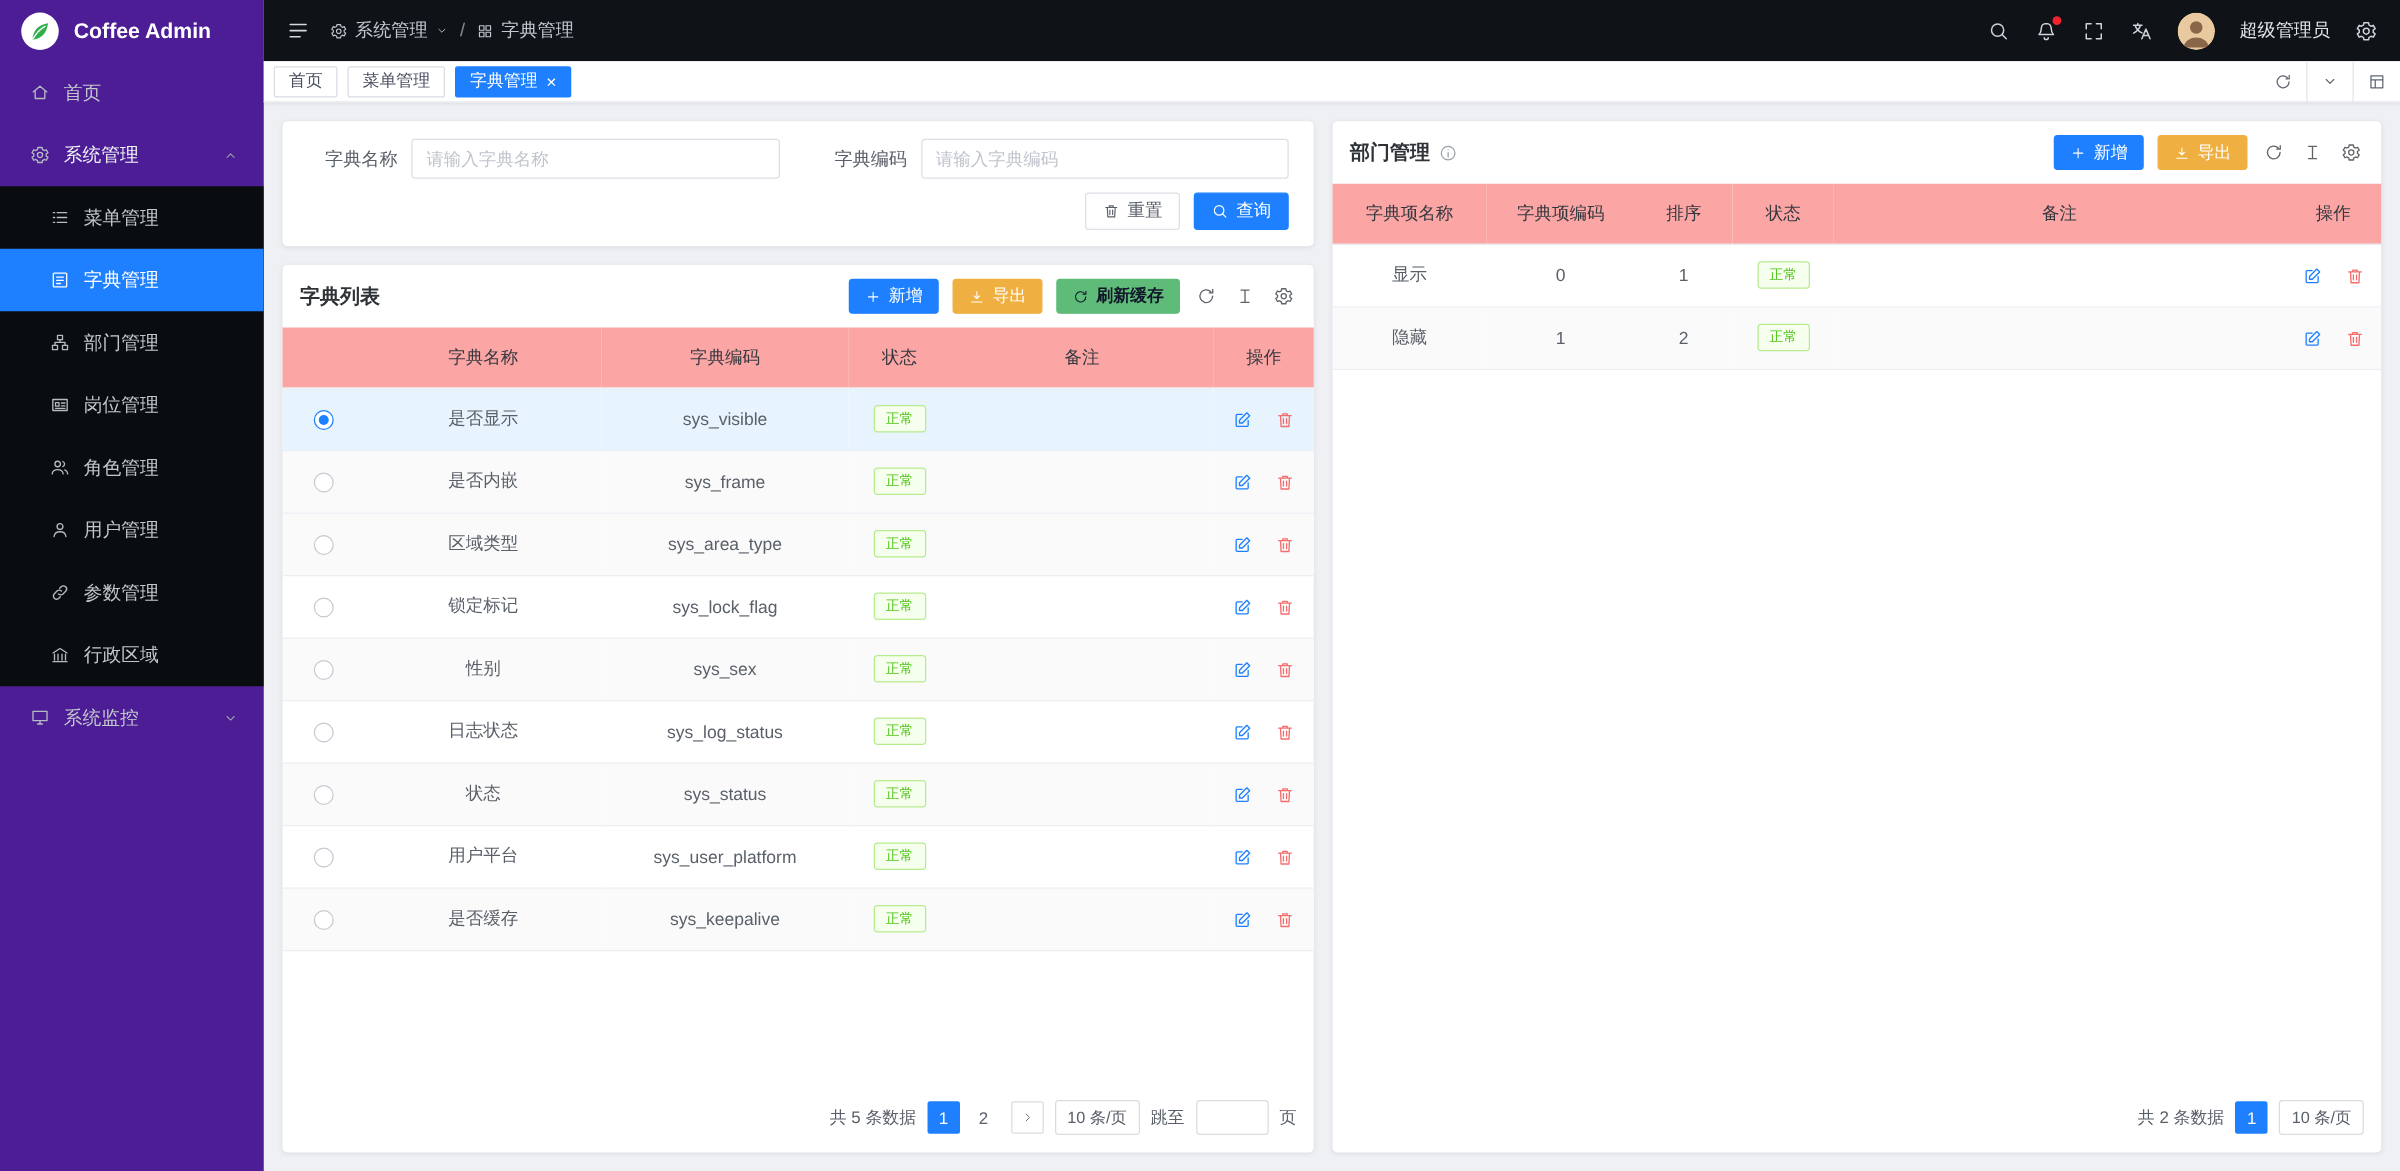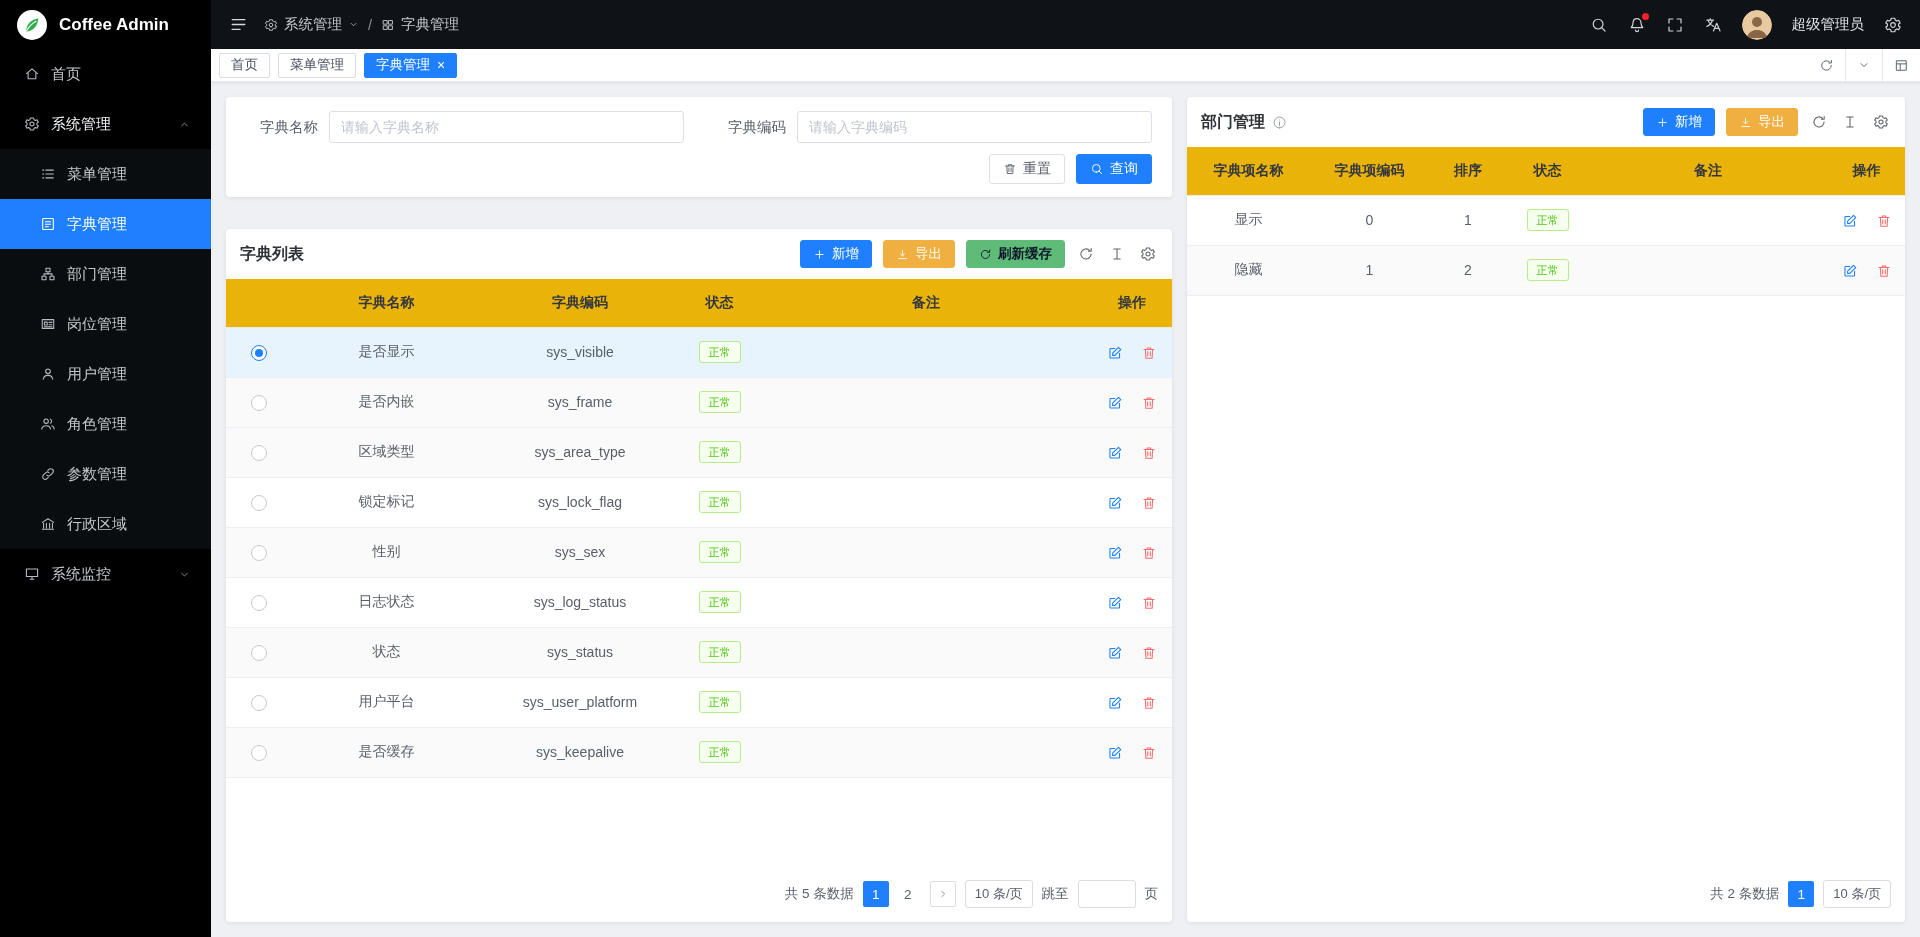--- a/index.html
+++ b/index.html
@@ -1,21 +1,21 @@
 <!DOCTYPE html>
 <html><head>
 <meta charset="utf-8">
 <style>
   * { margin:0; padding:0; box-sizing:border-box; }
   html,body { width:1920px; height:937px; overflow:hidden; }
   body { font-family:"Liberation Sans","DejaVu Sans",sans-serif; font-size:14px; color:#333; background:#eef0f4; display:flex; }
   [data-interactable="true"] { cursor:pointer; }
 
   
-  .sidebar { width:211px; height:100%; background:#000000; color:#c3c7cc; flex-shrink:0; display:flex; flex-direction:column; }
+  .sidebar { width:211px; height:100%; background:#4c1d95; color:#c3c7cc; flex-shrink:0; display:flex; flex-direction:column; }
   .logo { height:49px; display:flex; align-items:center; gap:11px; padding:0 16px; flex-shrink:0; }
   .logo-title { color:#fff; font-weight:bold; font-size:17px; white-space:nowrap; }
   .nav { flex:1; overflow:hidden; }
   .nav-item { height:50px; display:flex; align-items:center; gap:11px; padding:0 20px 0 24px; font-size:15px; white-space:nowrap; }
   .nav-item .nav-ic { display:flex; align-items:center; color:#b6bbc2; }
   .nav-item .arrow { margin-left:auto; color:#9aa0a8; display:flex; }
   .nav-item.parent-open { color:#f0f2f5; }
   .submenu { background:#0a0d10; }
   .submenu .nav-item { padding-left:40px; }
   .nav-item.active { background:#1e80ff; color:#fff; }
@@ -42,21 +42,21 @@
   .tab-strip { display:flex; align-items:center; gap:8px; }
   .tab { height:25px; padding:0 11px; display:inline-flex; align-items:center; gap:7px; border:1px solid #d8dce3; border-radius:2px; font-size:13.5px; color:#495060; background:#fff; white-space:nowrap; }
   .tab.active { background:#1e80ff; border-color:#1e80ff; color:#fff; }
   .tab-close { font-size:14px; line-height:1; }
   .tabbar-tools { margin-left:auto; display:flex; align-items:stretch; height:100%; color:#5f6570; }
   .tb-tool { display:flex; align-items:center; padding:0 11px; }
   .tb-tool.sep { border-left:1px solid #e3e5e8; }
 
   
   .content { flex:1; display:flex; padding:15px; gap:15px; min-height:0; }
-  .left-col { width:946px; flex-shrink:0; display:flex; flex-direction:column; gap:32px; min-height:0; }
+  .left-col { width:825px; flex-shrink:0; display:flex; flex-direction:column; gap:15px; min-height:0; }
   .right-col { flex:1; display:flex; min-width:0; }
   .card { background:#fff; border-radius:4px; box-shadow:0 1px 4px rgba(0,0,0,.08); }
 
   
   .search-card { padding:14px 20px 13px; flex-shrink:0; }
   .form-row { display:flex; gap:30px; }
   .form-field { display:flex; align-items:center; gap:11px; flex:1; }
   .form-field label { color:#5a6069; font-size:14.5px; min-width:72px; text-align:right; white-space:nowrap; }
   .form-field input { flex:1; height:32px; border:1px solid #dcdfe6; border-radius:3px; padding:0 11px; font-size:14px; color:#333; outline:none; min-width:0; }
   .form-field input::placeholder { color:#c0c4cc; }
@@ -72,21 +72,21 @@
 
   
   .list-card { flex:1; display:flex; flex-direction:column; min-height:0; min-width:0; }
   .card-head { display:flex; align-items:center; padding:11px 14px; gap:7px; flex-shrink:0; }
   .card-title { font-size:16px; font-weight:bold; color:#2f3338; white-space:nowrap; }
   .info-ic { display:flex; color:#9aa0a8; }
   .card-tools { margin-left:auto; display:flex; align-items:center; gap:11px; }
   .tool-icon { display:flex; color:#5f6368; padding:0 2px; }
 
   table { width:100%; border-collapse:collapse; table-layout:fixed; }
-  thead th { background:#eab308; height:48px; font-size:14px; color:#34383e; font-weight:bold; border-bottom:1px solid #e8eaec; }
+  thead th { background:#fca5a5; height:48px; font-size:14px; color:#34383e; font-weight:normal; border-bottom:1px solid #e8eaec; }
   tbody td { height:50px; text-align:center; font-size:14px; color:#5a6069; border-bottom:1px solid #ebeef3; overflow:hidden; white-space:nowrap; }
   tr.striped { background:#fafafa; }
   tr.selected { background:#e7f4fe; }
 
   .t-left th:nth-child(1){width:66px} .t-left th:nth-child(2){width:189px}
   .t-left th:nth-child(3){width:198px} .t-left th:nth-child(4){width:81px}
   .t-left th:nth-child(6){width:80px}
   .t-right th:nth-child(1){width:123px} .t-right th:nth-child(2){width:119px}
   .t-right th:nth-child(3){width:78px} .t-right th:nth-child(4){width:81px}
   .t-right th:nth-child(6){width:77px}
@@ -173,32 +173,32 @@
           <span class="nav-ic" data-interactable="false">
             <svg width="16" height="16" viewBox="0 0 24 24" fill="none" stroke="currentColor" stroke-width="1.6" stroke-linecap="round" stroke-linejoin="round">
               <path d="M3.4 5.4h17.2v13.2H3.4zM6.6 9.2h4.2v4.2H6.6zM13.6 9.6H18M13.6 13H18M6.6 16h11.4"></path>
             </svg>
           </span>
           <span class="nav-label" data-interactable="false">岗位管理</span>
         </div>
         <div class="nav-item sub" data-interactable="true">
           <span class="nav-ic" data-interactable="false">
             <svg width="16" height="16" viewBox="0 0 24 24" fill="none" stroke="currentColor" stroke-width="1.6" stroke-linecap="round" stroke-linejoin="round">
+              <path d="M9.2 11.1a3.3 3.3 0 1 0 0-6.6 3.3 3.3 0 0 0 0 6.6zM2.6 19.6c.4-3.3 3-5.1 6.6-5.1s6.2 1.8 6.6 5.1M15.4 4.8a3.3 3.3 0 0 1 0 6.1M17.8 14.8c2 .8 3.2 2.4 3.5 4.8"></path>
+            </svg>
+          </span>
+          <span class="nav-label" data-interactable="false">角色管理</span>
+        </div>
+        <div class="nav-item sub" data-interactable="true">
+          <span class="nav-ic" data-interactable="false">
+            <svg width="16" height="16" viewBox="0 0 24 24" fill="none" stroke="currentColor" stroke-width="1.6" stroke-linecap="round" stroke-linejoin="round">
               <path d="M12 11.4a3.5 3.5 0 1 0 0-7 3.5 3.5 0 0 0 0 7zM4.9 19.8c.5-3.7 3.5-5.7 7.1-5.7s6.6 2 7.1 5.7"></path>
             </svg>
           </span>
           <span class="nav-label" data-interactable="false">用户管理</span>
-        </div>
-        <div class="nav-item sub" data-interactable="true">
-          <span class="nav-ic" data-interactable="false">
-            <svg width="16" height="16" viewBox="0 0 24 24" fill="none" stroke="currentColor" stroke-width="1.6" stroke-linecap="round" stroke-linejoin="round">
-              <path d="M9.2 11.1a3.3 3.3 0 1 0 0-6.6 3.3 3.3 0 0 0 0 6.6zM2.6 19.6c.4-3.3 3-5.1 6.6-5.1s6.2 1.8 6.6 5.1M15.4 4.8a3.3 3.3 0 0 1 0 6.1M17.8 14.8c2 .8 3.2 2.4 3.5 4.8"></path>
-            </svg>
-          </span>
-          <span class="nav-label" data-interactable="false">角色管理</span>
         </div>
         <div class="nav-item sub" data-interactable="true">
           <span class="nav-ic" data-interactable="false">
             <svg width="16" height="16" viewBox="0 0 24 24" fill="none" stroke="currentColor" stroke-width="1.6" stroke-linecap="round" stroke-linejoin="round">
               <path d="M10.2 13.8a3.8 3.8 0 0 0 5.4 0l3.2-3.2a3.8 3.8 0 0 0-5.4-5.4l-1.8 1.8M13.8 10.2a3.8 3.8 0 0 0-5.4 0l-3.2 3.2a3.8 3.8 0 0 0 5.4 5.4l1.8-1.8"></path>
             </svg>
           </span>
           <span class="nav-label" data-interactable="false">参数管理</span>
         </div>
         <div class="nav-item sub" data-interactable="true">

